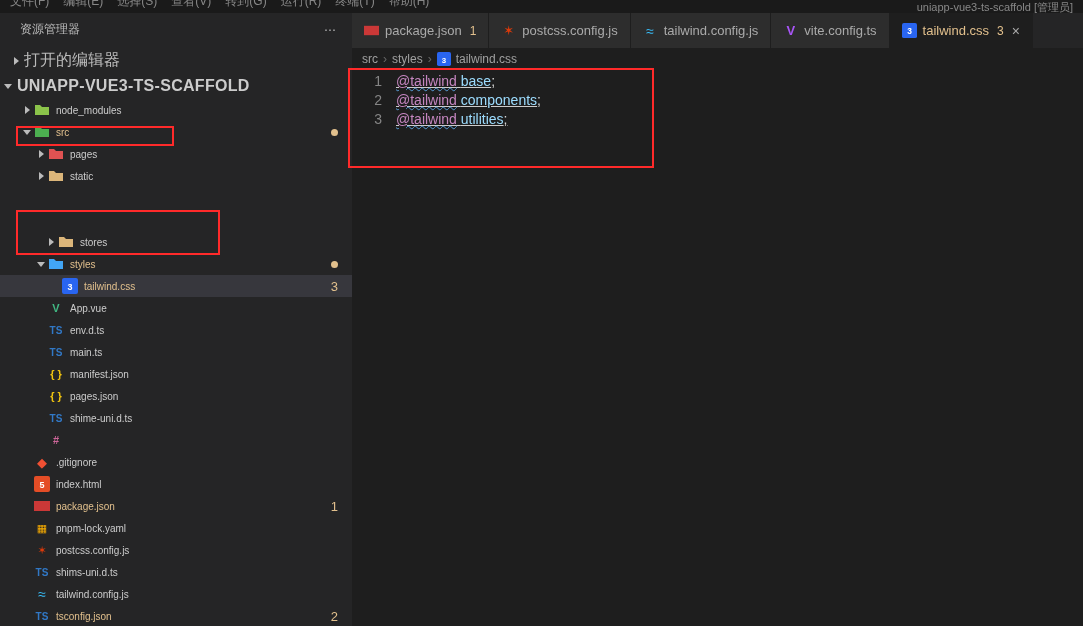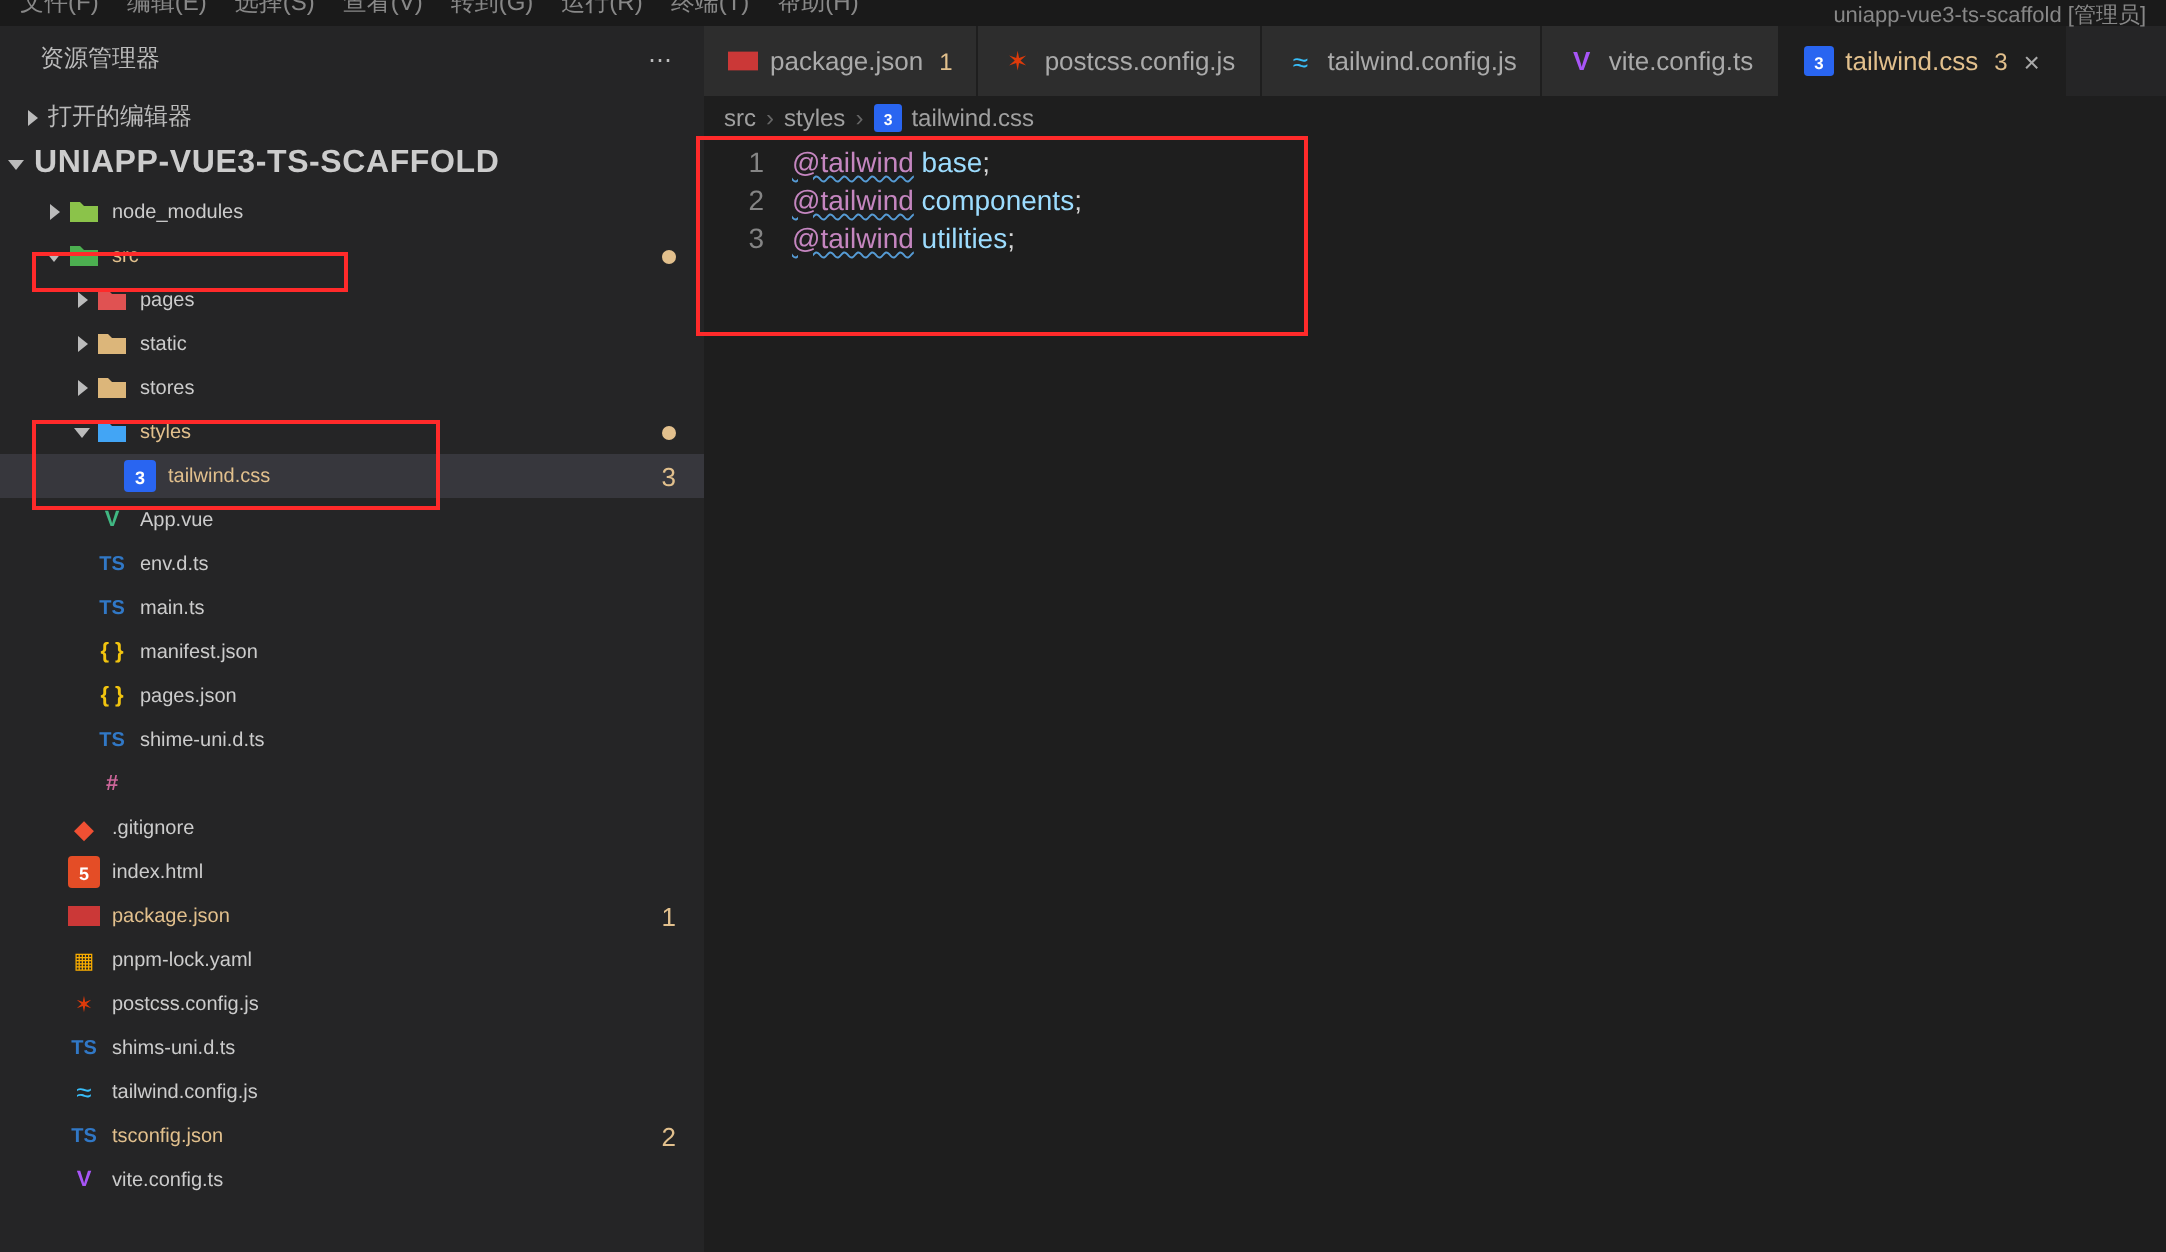--- a/index.html
+++ b/index.html
@@ -3,21 +3,21 @@
 <meta charset="utf-8">
 <style>
 * { margin:0; padding:0; box-sizing:border-box; font-family:'Segoe UI',Arial,sans-serif; }
 body { background:#1e1e1e; color:#cccccc; width:1083px; height:626px; overflow:hidden; font-size:13px; }
 .top-menu { height:13px; background:#1a1a1a; display:flex; gap:14px; padding:0 10px; color:#888; font-size:12px; overflow:hidden; align-items:flex-start; }
 .top-menu span { position:relative; top:-7px; }
 .app { display:flex; height:calc(100% - 13px); }
 .sidebar { width:352px; background:#252526; display:flex; flex-direction:column; }
 .sb-header { display:flex; justify-content:space-between; align-items:center; padding:8px 14px 8px 20px; color:#bbb; font-size:12px; }
 .dots { letter-spacing:2px; cursor:pointer; }
-.section { padding:4px 14px; color:#bbb; font-size:12px; display:flex; align-items:center; gap:5px; cursor:pointer; }
+.section { padding:4px 14px; color:#bbb; font-size:16px; display:flex; align-items:center; gap:5px; cursor:pointer; }
 .chev { display:inline-block; width:0; height:0; border-style:solid; }
 .chev.right { border-width:4px 0 4px 5px; border-color:transparent transparent transparent #bbb; }
 .chev.down { border-width:5px 4px 0 4px; border-color:#bbb transparent transparent transparent; }
 .proj { display:flex; align-items:center; gap:5px; padding:2px 14px 4px 4px; color:#ccc; font-size:16px; font-weight:700; letter-spacing:.3px; cursor:pointer; }
 .tree { flex:1; overflow:auto; }
 .row { display:flex; align-items:center; height:22px; padding-right:14px; cursor:pointer; position:relative; }
 .row.sel { background:#37373d; }
 .row .chev-slot { width:14px; display:flex; justify-content:center; }
 .row .icon { width:16px; height:16px; margin-right:6px; display:flex; align-items:center; justify-content:center; font-size:11px; }
 .row .label { flex:1; font-size:10px; white-space:nowrap; overflow:hidden; text-overflow:ellipsis; }
@@ -29,21 +29,21 @@
 .tabs { display:flex; background:#252526; height:35px; }
 .tab { display:flex; align-items:center; gap:6px; padding:0 12px; background:#2d2d2d; color:#aaa; font-size:13px; border-right:1px solid #1e1e1e; cursor:pointer; white-space:nowrap; }
 .tab.active { background:#1e1e1e; color:#e2c08d; }
 .tab .ticon { width:15px; height:15px; display:flex; align-items:center; justify-content:center; }
 .tab .tb { color:#e2c08d; font-size:12px; margin-left:2px; }
 .tab .close { color:#aaa; font-size:14px; margin-left:2px; }
 .crumbs { display:flex; align-items:center; gap:5px; padding:4px 10px; color:#a0a0a0; font-size:12px; background:#1e1e1e; }
 .crumbs .csep { color:#666; }
 .code { display:flex; flex:1; background:#1e1e1e; font-family:Consolas,monospace; font-size:14px; padding-top:2px; position:relative; }
 .gutter { width:44px; text-align:right; color:#858585; padding-right:14px; line-height:19px; user-select:none; }
-.lines { flex:1; line-height:19px; }
+.lines { flex:1; line-height:19px;text-decoration:underline; }
 .line { white-space:pre; }
 .tk-at { color:#c586c0; text-decoration:underline wavy #569cd6; text-decoration-thickness:1px; }
 .tk-id { color:#9cdcfe; }
 .tk-punc { color:#d4d4d4; }
 .pill { display:flex; align-items:center; gap:6px; position:absolute; right:10px; top:-13px; color:#888; font-size:11px; }
 </style>
 </head>
 <body>
 
 <div class="top-menu">
@@ -110,21 +110,21 @@
           <span class="chev-slot">
             <span class="chev right"></span>
           </span>
           <span class="icon">
             <svg viewBox="0 0 16 16">
               <path d="M1 3h5l2 2h7v8H1z" fill="#dcb67a"></path>
             </svg>
           </span>
           <span class="label">static</span>
         </div>
-        <div class="row" style="padding-left: 34px;">
+        <div class="row" style="padding-left: 44px; margin-top: 44px;">
           <span class="chev-slot">
             <span class="chev right"></span>
           </span>
           <span class="icon">
             <svg viewBox="0 0 16 16">
               <path d="M1 3h5l2 2h7v8H1z" fill="#dcb67a"></path>
             </svg>
           </span>
           <span class="label">stores</span>
         </div>

